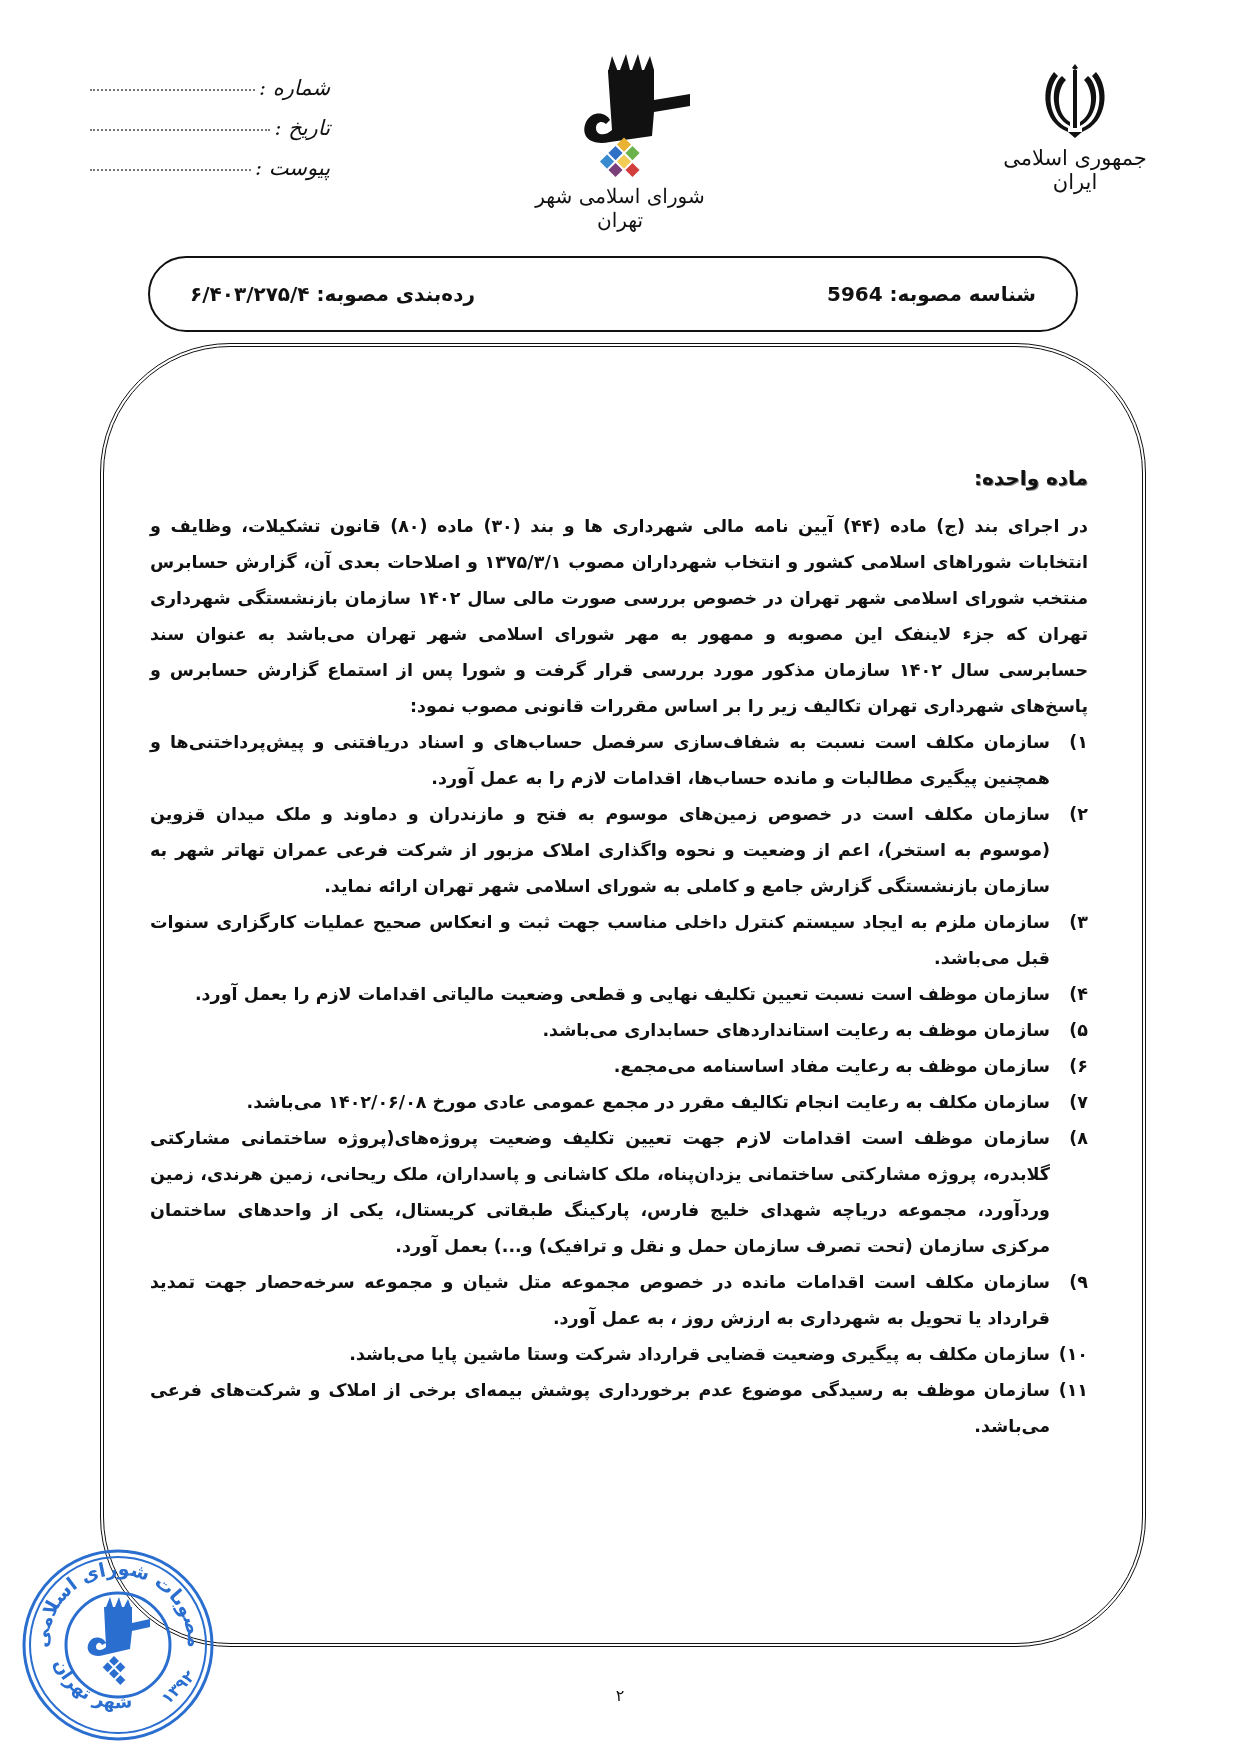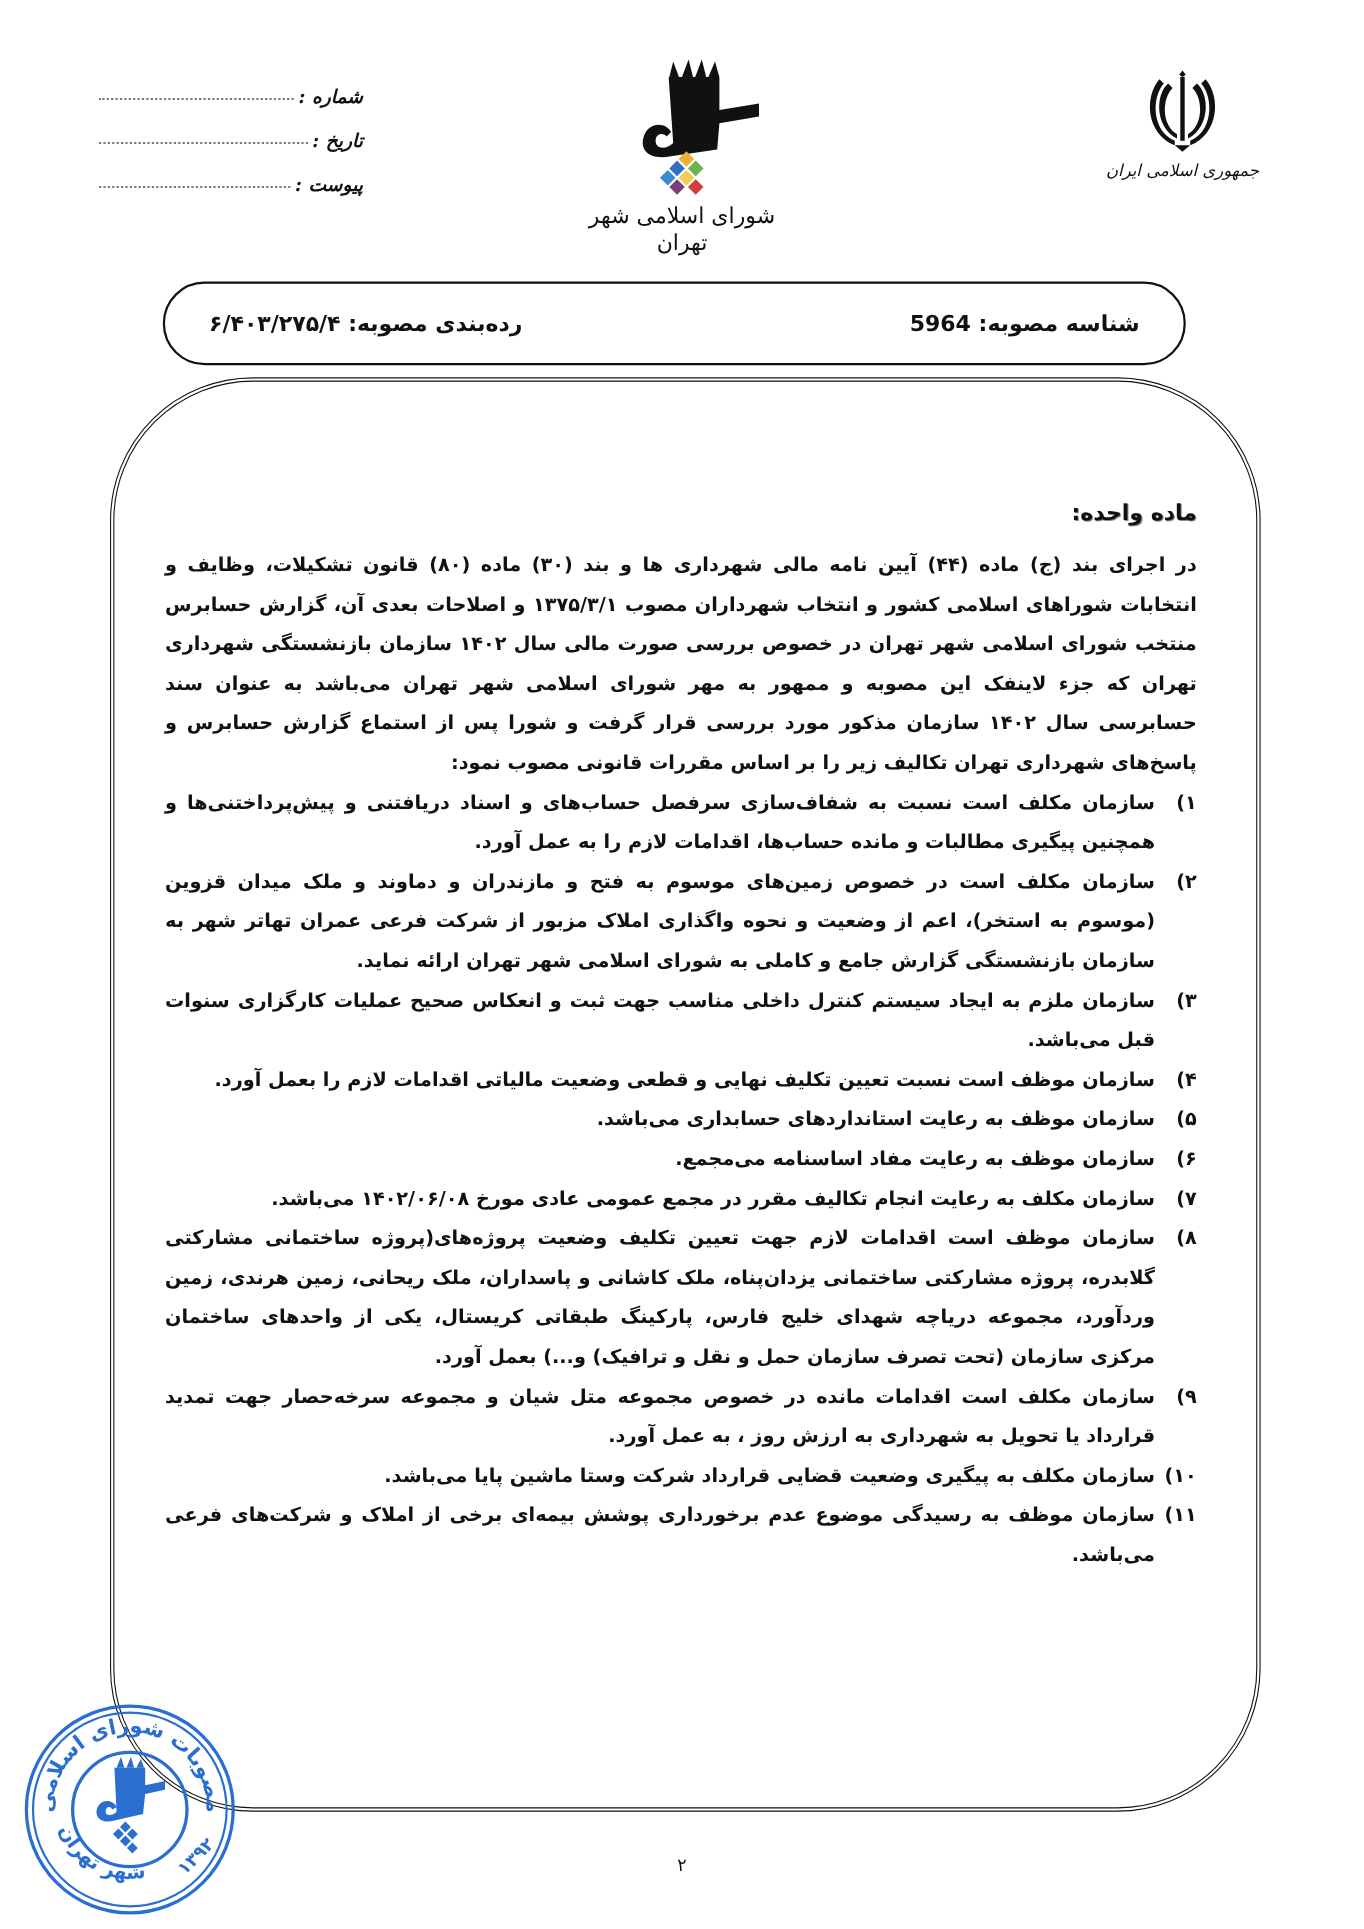--- a/index.html
+++ b/index.html
@@ -5,47 +5,47 @@
     html, body { margin: 0; padding: 0; background: #ffffff; }
     body {
       width: 1240px; height: 1754px; position: relative; overflow: hidden;
       font-family: "DejaVu Sans", sans-serif; color: #111;
     }
     .page { position: absolute; left: 0; top: 0; width: 1240px; height: 1754px; }
 
     
     .emblem { position: absolute; left: 1000px; top: 60px; width: 150px; height: 130px; text-align: center; }
     .emblem svg { display: block; margin: 0 auto; }
-    .emblem .emb-text { font-family: "DejaVu Serif", serif; font-size: 15px; font-style: italic; margin-top: 6px; direction: rtl; }
+    .emblem .emb-text { font-family: "DejaVu Serif", serif; font-size: 21px; margin-top: 6px; direction: rtl; }
 
     .council-logo { position: absolute; left: 530px; top: 50px; width: 180px; height: 190px; text-align: center; }
     .council-logo svg { display: block; margin: 0 auto; }
     .council-logo .cl-text { font-family: "DejaVu Serif", serif; font-size: 20px; direction: rtl; margin-top: -6px; }
 
     .meta-fields { position: absolute; left: 90px; top: 68px; width: 240px; direction: rtl; }
     .meta-row { display: flex; align-items: center; height: 40px; }
-    .meta-label { font-family: "DejaVu Serif", serif; font-style: italic; font-size: 17px; white-space: nowrap; margin-left: 4px; font-weight: bold; }
+    .meta-label { font-family: "DejaVu Serif", serif; font-style: italic; font-size: 21px; white-space: nowrap; margin-left: 4px; }
     .meta-dots { flex: 1; border-bottom: 2px dotted #777; height: 0; margin-top: 4px; }
 
     
     .info-box {
       position: absolute; left: 148px; top: 256px; width: 930px; height: 76px;
       border: 2px solid #111; border-radius: 44px; box-sizing: border-box;
       display: flex; align-items: center; justify-content: space-between;
       padding: 0 40px; direction: rtl;
     }
     .info-item { font-size: 20px; font-weight: bold; }
 
     
     .frame {
       position: absolute; left: 100px; top: 343px; width: 1046px; height: 1304px;
       border: 4px double #111; border-radius: 130px; box-sizing: border-box;
     }
     .content {
-      position: absolute; left: 150px; top: 448px; width: 938px; direction: rtl;
+      position: absolute; left: 150px; top: 460px; width: 938px; direction: rtl;
       font-size: 17.5px; font-weight: bold; line-height: 36px;
     }
     .heading { font-size: 20px; font-weight: bold; margin-bottom: 6px; text-align: right; text-shadow: 1px 1px 0 #888; }
     .para { text-align: justify; text-align-last: right; margin-top: 12px; }
     .clause-intro { margin-top: 0; }
     .item { display: flex; text-align: justify; }
     .item .num { flex: 0 0 auto; width: 38px; white-space: nowrap; }
     .item .txt { flex: 1; text-align: justify; text-align-last: right; }
 
     

